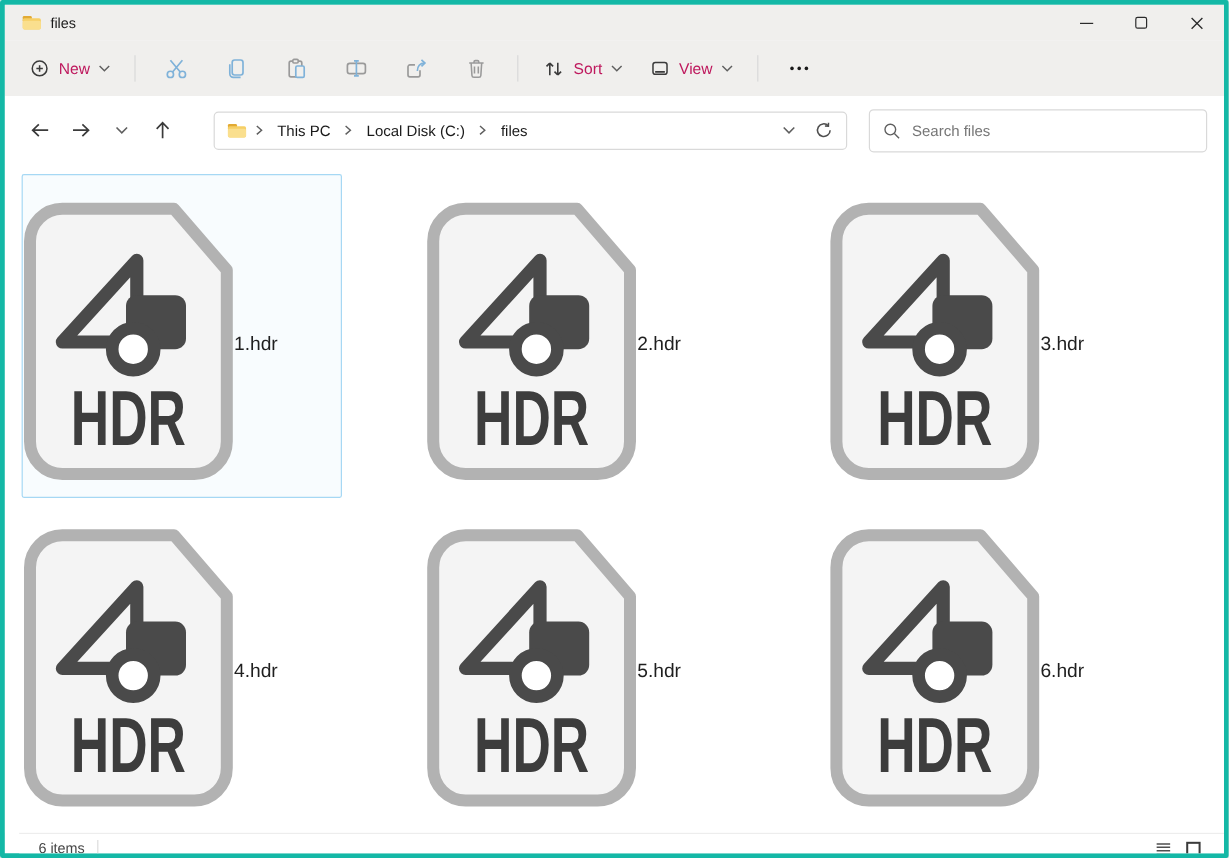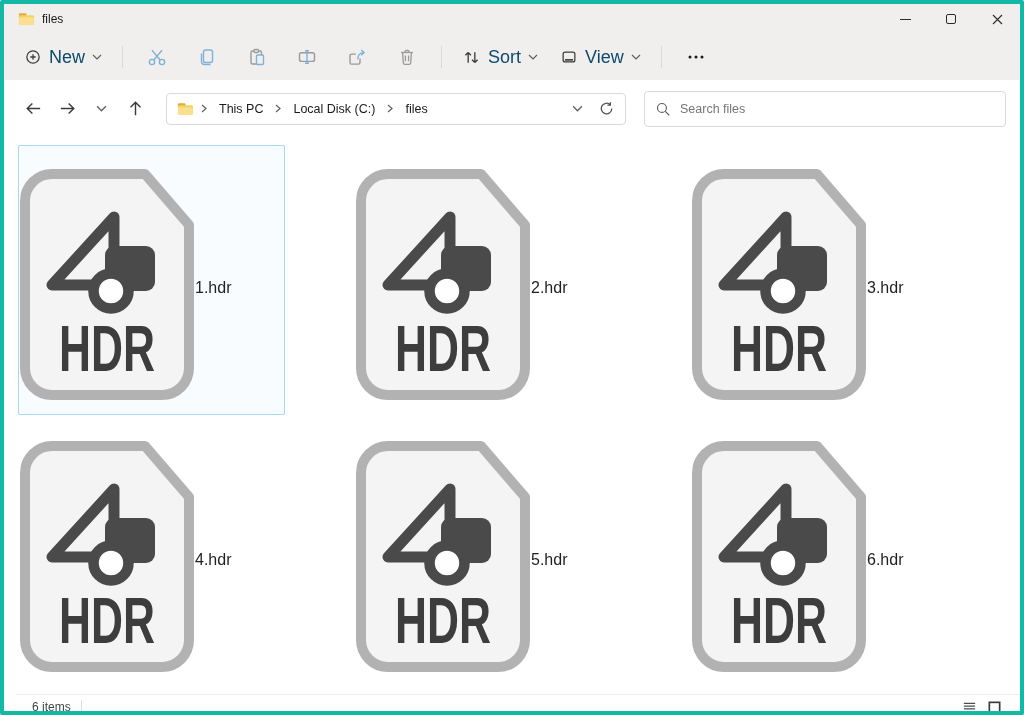--- a/index.html
+++ b/index.html
@@ -18,31 +18,31 @@
   .win-controls { margin-left:auto; display:flex; height:100%; }
   .win-btn { width:46px; height:100%; display:flex; align-items:center; justify-content:center; cursor:default; }
   .min-glyph { width:11px; height:1px; background:#2b2b2b; }
   .max-glyph { width:10px; height:10px; border:1.2px solid #2b2b2b; border-radius:2px; }
   
   .toolbar {
     height:46px; background:#f0efed; display:flex; align-items:center;
     padding:0 12px; gap:6px;
   }
   .tb-btn { display:flex; align-items:center; gap:7px; padding:6px 8px; border-radius:4px; }
-  .tb-btn .lbl { font-size:18px; color:#0c4a6e; }
+  .tb-btn .lbl { font-size:13px; color:#be185d; }
   .tb-icon-btn { padding:7px 12px; border-radius:4px; display:flex; align-items:center; }
   .tb-sep { width:1px; height:22px; background:#d9d9d9; margin:0 6px; }
   
   .navbar {
     height:57px; background:#fff; display:flex; align-items:center;
     padding:0 14px; gap:4px;
   }
   .nav-btn { width:30px; height:30px; display:flex; align-items:center; justify-content:center; border-radius:4px; }
   .addressbar {
-    margin-left:12px; width:460px; height:32px; border:1px solid #d9d9d9; border-radius:4px;
+    margin-left:24px; width:528px; height:32px; border:1px solid #d9d9d9; border-radius:4px;
     background:#fff; display:flex; align-items:center; padding:0 6px 0 10px;
   }
   .crumbs { display:flex; align-items:center; gap:2px; flex:1; }
   .crumb { font-size:12.5px; color:#1a1a1a; padding:4px 7px; border-radius:3px; }
   .crumb-chevron { display:flex; align-items:center; padding:0 2px; }
   .addr-tail { display:flex; align-items:center; gap:4px; }
   .searchbox {
     margin-left:14px; flex:1; height:36px; border:1px solid #d9d9d9; border-radius:4px;
     background:#fff; display:flex; align-items:center; padding:0 10px; gap:9px;
   }

